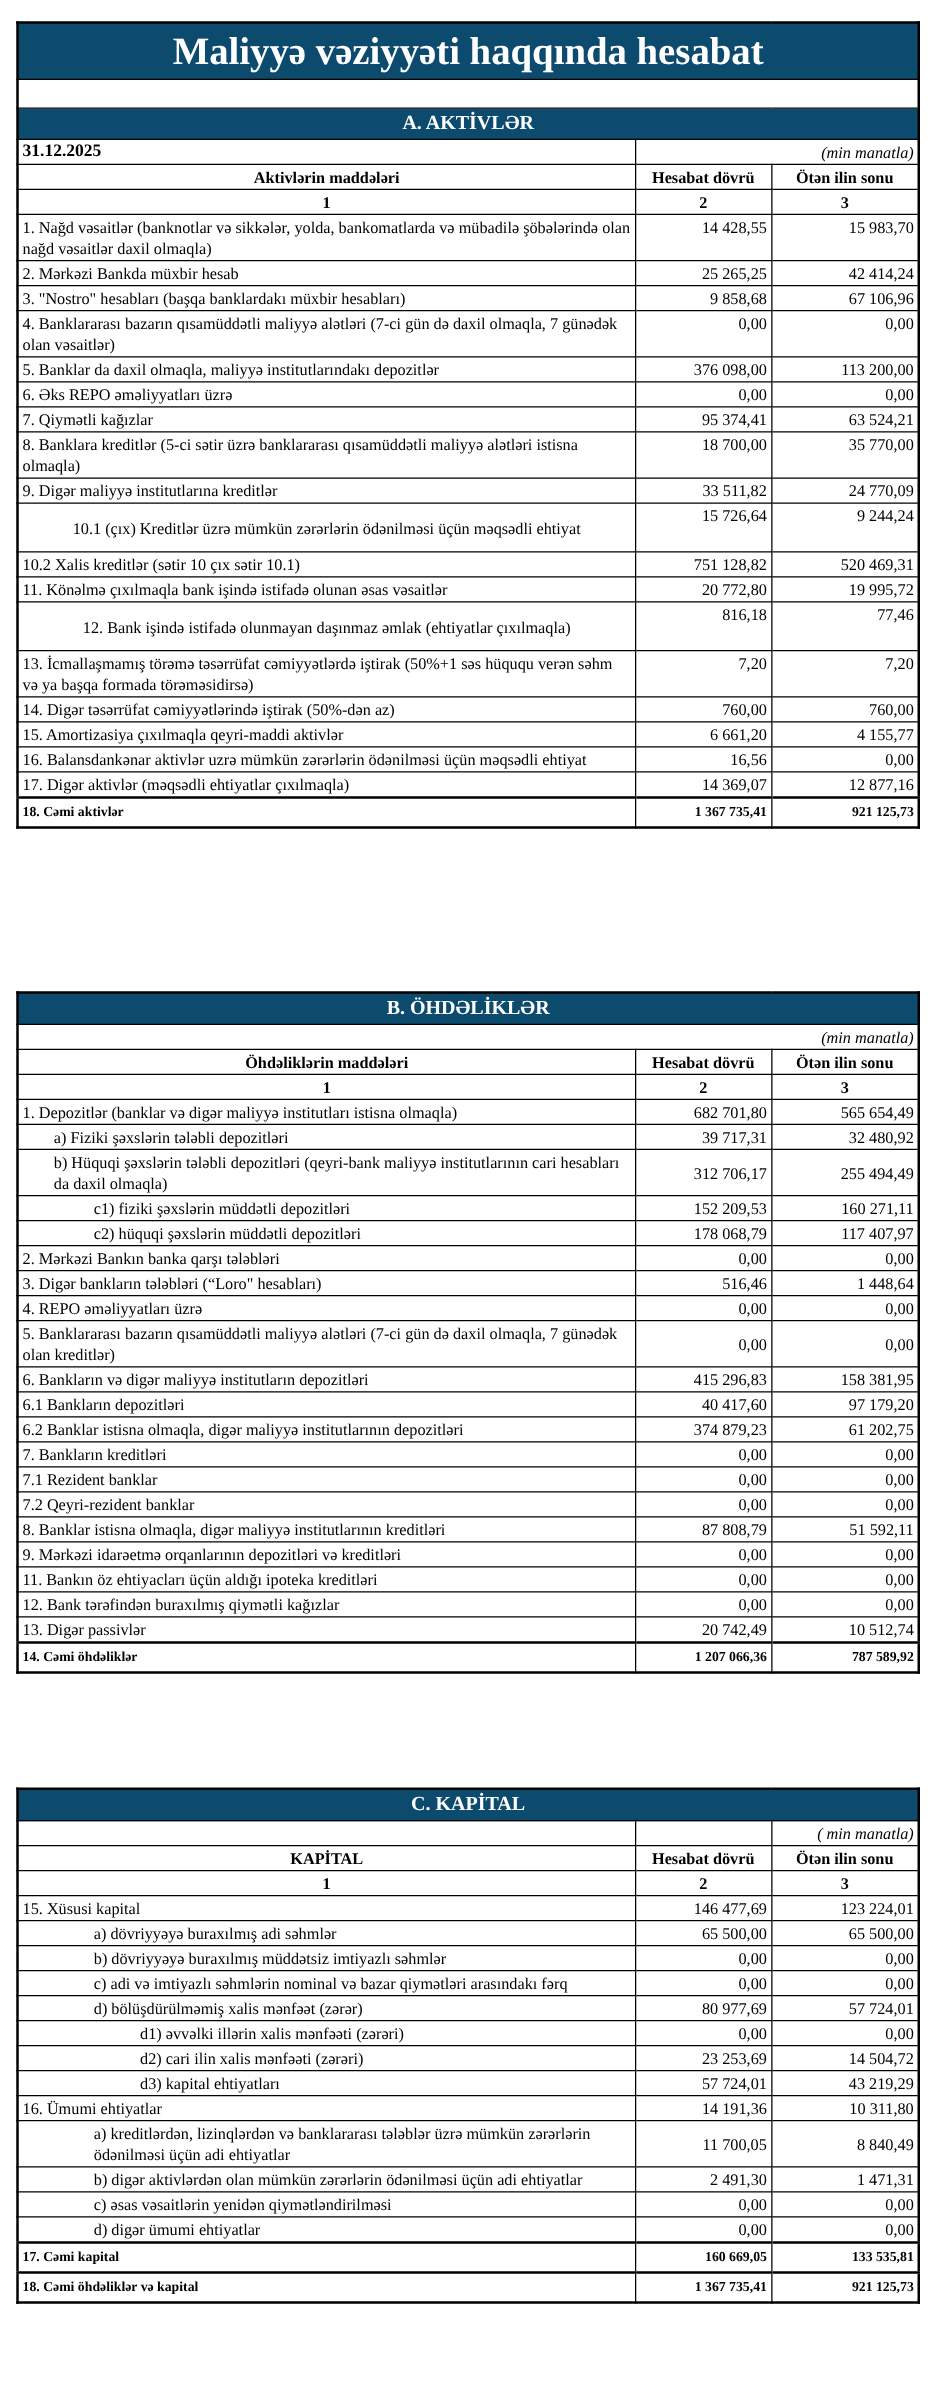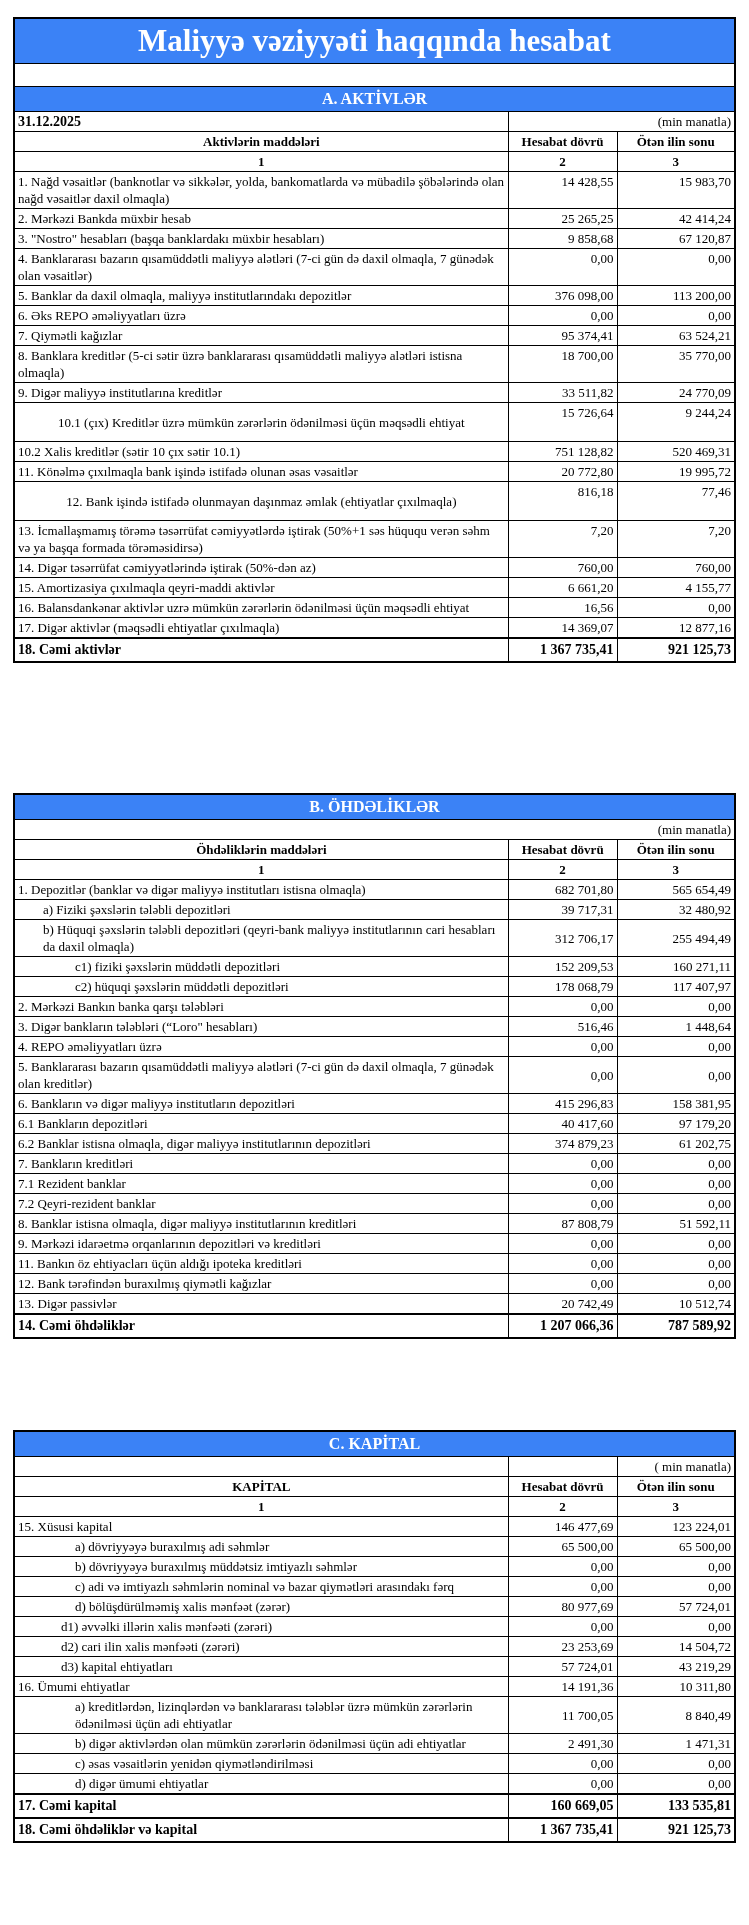--- a/index.html
+++ b/index.html
@@ -5,31 +5,31 @@
   html, body { margin: 0; padding: 0; background: #ffffff; }
   body { width: 749px; height: 1925px; position: relative; font-family: "Liberation Serif", "DejaVu Serif", serif; color: #000; }
   .wrap { position: absolute; left: 13px; width: 723px; }
   table { border-collapse: collapse; width: 723px; table-layout: fixed; }
   td { border: 1px solid #000; font-size: 13px; line-height: 17px; padding: 1px 3px; vertical-align: top; }
   .c1 { width: 486px; }
   .c2 { width: 107px; }
   .c3 { width: 116px; }
   .num { text-align: right; }
   .mid { vertical-align: middle; }
-  .bannerrow td { background: #3b82f6; color: #fff; font-weight: bold; text-align: center; }
+  .bannerrow td { background: #0c4a6e; color: #fff; font-weight: bold; text-align: center; }
   .title td { font-size: 31px; line-height: 44px; padding: 0; border: 1.5px solid #000; }
   .sect td { font-size: 16px; line-height: 24px; padding: 0; border: 1.5px solid #000; }
   .blank td { height: 20px; }
   .hdr td { font-weight: bold; text-align: center; }
   .date { font-weight: bold; font-size: 14px; }
-  .unit { text-align: right; }
-  .total td { font-weight: bold; font-size: 14px; line-height: 20px; border-top: 2px solid #000; }
+  .unit { font-style: italic; text-align: right; }
+  .total td { font-weight: bold; font-size: 11px; line-height: 20px; border-top: 2px solid #000; }
   .ind1 { padding-left: 28px; }
   .ind2 { padding-left: 60px; }
-  .ind3 { padding-left: 46px; }
+  .ind3 { padding-left: 97px; }
   .h36 { height: 36px; text-align: center; }
   table.outer { border: 2px solid #000; }
 </style>
 </head>
 <body>
 
 <div class="wrap" style="top:17px;">
 <table class="outer">
   <colgroup>
         <col class="c1">
@@ -68,21 +68,21 @@
           <td class="num">15 983,70</td>
         </tr>
         <tr>
           <td>2. Mərkəzi Bankda müxbir hesab</td>
           <td class="num">25 265,25</td>
           <td class="num">42 414,24</td>
         </tr>
         <tr>
           <td>3. "Nostro" hesabları (başqa banklardakı müxbir hesabları)</td>
           <td class="num">9 858,68</td>
-          <td class="num">67 120,87</td>
+          <td class="num">67 106,96</td>
         </tr>
         <tr>
           <td>4. Banklararası bazarın qısamüddətli maliyyə alətləri (7-ci gün də daxil olmaqla, 7 günədək olan vəsaitlər)</td>
           <td class="num">0,00</td>
           <td class="num">0,00</td>
         </tr>
         <tr>
           <td>5. Banklar da daxil olmaqla, maliyyə institutlarındakı depozitlər</td>
           <td class="num">376 098,00</td>
           <td class="num">113 200,00</td>

